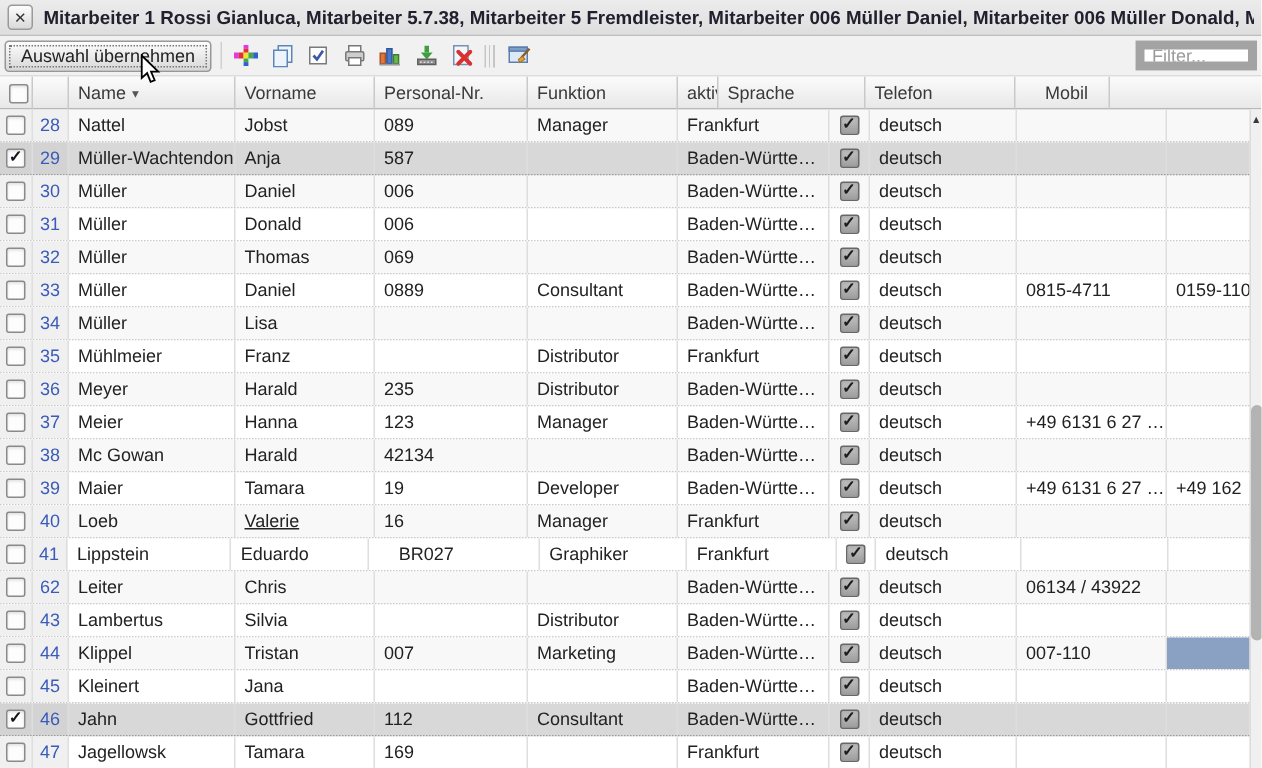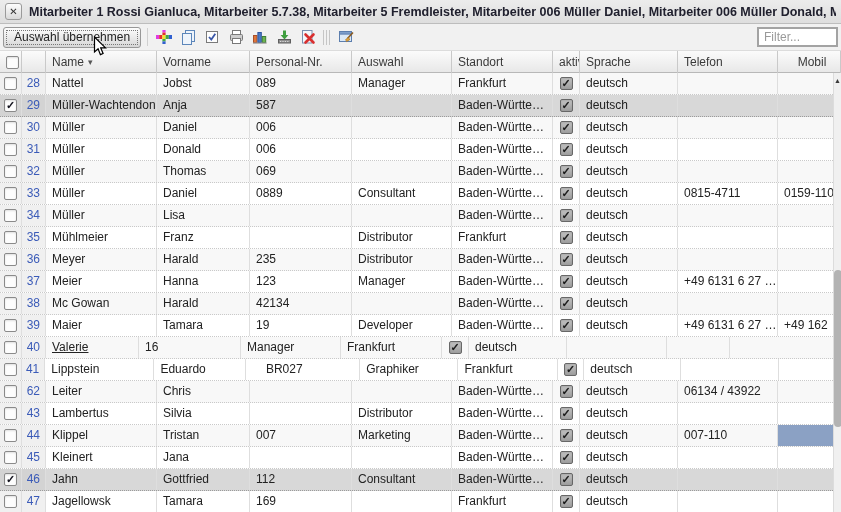--- a/index.html
+++ b/index.html
@@ -21,21 +21,21 @@
     background:#f1f1f1; border-bottom:1px solid #dcdcdc;
     display:flex; align-items:center; padding:0 3px; }
   .applybtn { height:21px; padding:0 10px; border:1px solid #979797; border-radius:3px;
     background:linear-gradient(#fdfdfd,#d7d7d7); font-family:inherit; font-size:12px;
     color:#222; outline:1px dotted #777; outline-offset:-4px; margin-right:6px; }
   .tbdivider { width:1px; height:18px; background:#d0d0d0; margin:0 4px 0 0; }
   .icnbtn { width:24px; height:22px; display:flex; align-items:center; justify-content:center; }
   .grip { width:8px; height:15px; margin:0 3px;
     background:repeating-linear-gradient(90deg,#c6c6c6 0 1px,transparent 1px 3px); }
   .filterbox { position:absolute; right:3px; top:3px; width:81px; height:20px;
-    border:2px solid #a3a3a3; background:#fff; font-family:inherit; font-size:12px;
+    border:6px solid #a3a3a3; background:#fff; font-family:inherit; font-size:12px;
     padding:0 5px; color:#333; }
   .filterbox::placeholder { color:#9a9a9a; }
 
   
   .grid { position:absolute; left:0; top:51px; width:841px; height:461px; overflow:hidden; }
   .hrow { display:flex; height:22px; background:linear-gradient(#fbfbfb,#e8e8e8);
     border-bottom:1px solid #b8b8b8; }
   .hcell { height:22px; line-height:20px; padding-left:6px; border-right:1px solid #c9c9c9;
     color:#3a3a3a; white-space:nowrap; overflow:hidden; display:flex; align-items:center; gap:4px; }
   .sortglyph { font-size:9px; color:#555; }
@@ -170,24 +170,21 @@
         <span>Name</span>
         <div class="sortglyph">▾</div>
       </div>
       <div class="hcell" style="width: 93px;">
         <span>Vorname</span>
       </div>
       <div class="hcell" style="width: 102px;">
         <span>Personal-Nr.</span>
       </div>
       <div class="hcell" style="width: 100px;">
-        <span>Auswahl</span>
-      </div>
-      <div class="hcell" style="width: 101px;">
-        <span>Standort</span>
+        <span>Funktion</span>
       </div>
       <div class="hcell" style="width: 27px;">
         <span>aktiv</span>
       </div>
       <div class="hcell" style="width: 98px;">
         <span>Sprache</span>
       </div>
       <div class="hcell" style="width: 100px;">
         <span>Telefon</span>
       </div>
@@ -398,20 +395,21 @@
         </div>
         <div class="cell" style="width: 98px;">deutsch</div>
         <div class="cell" style="width: 100px;">+49 6131 6 27 …</div>
         <div class="cell" style="width: 63px;">+49 162</div>
       </div>
       <div class="row alt">
         <div class="cell ck gutter" style="width: 22px;">
           <span class="cb"></span>
         </div>
         <div class="cell num gutter" style="width: 24px;">40</div>
+        <div class="cell" style="width: 111px;">Loeb</div>
         <div class="cell" style="width: 93px; text-decoration: underline;">Valerie</div>
         <div class="cell" style="width: 102px;">16</div>
         <div class="cell" style="width: 100px;">Manager</div>
         <div class="cell" style="width: 101px;">Frankfurt</div>
         <div class="cell ck" style="width: 27px;">
           <span class="cb aktivbox">✓</span>
         </div>
         <div class="cell" style="width: 98px;">deutsch</div>
         <div class="cell" style="width: 100px;"></div>
         <div class="cell" style="width: 63px;"></div>

